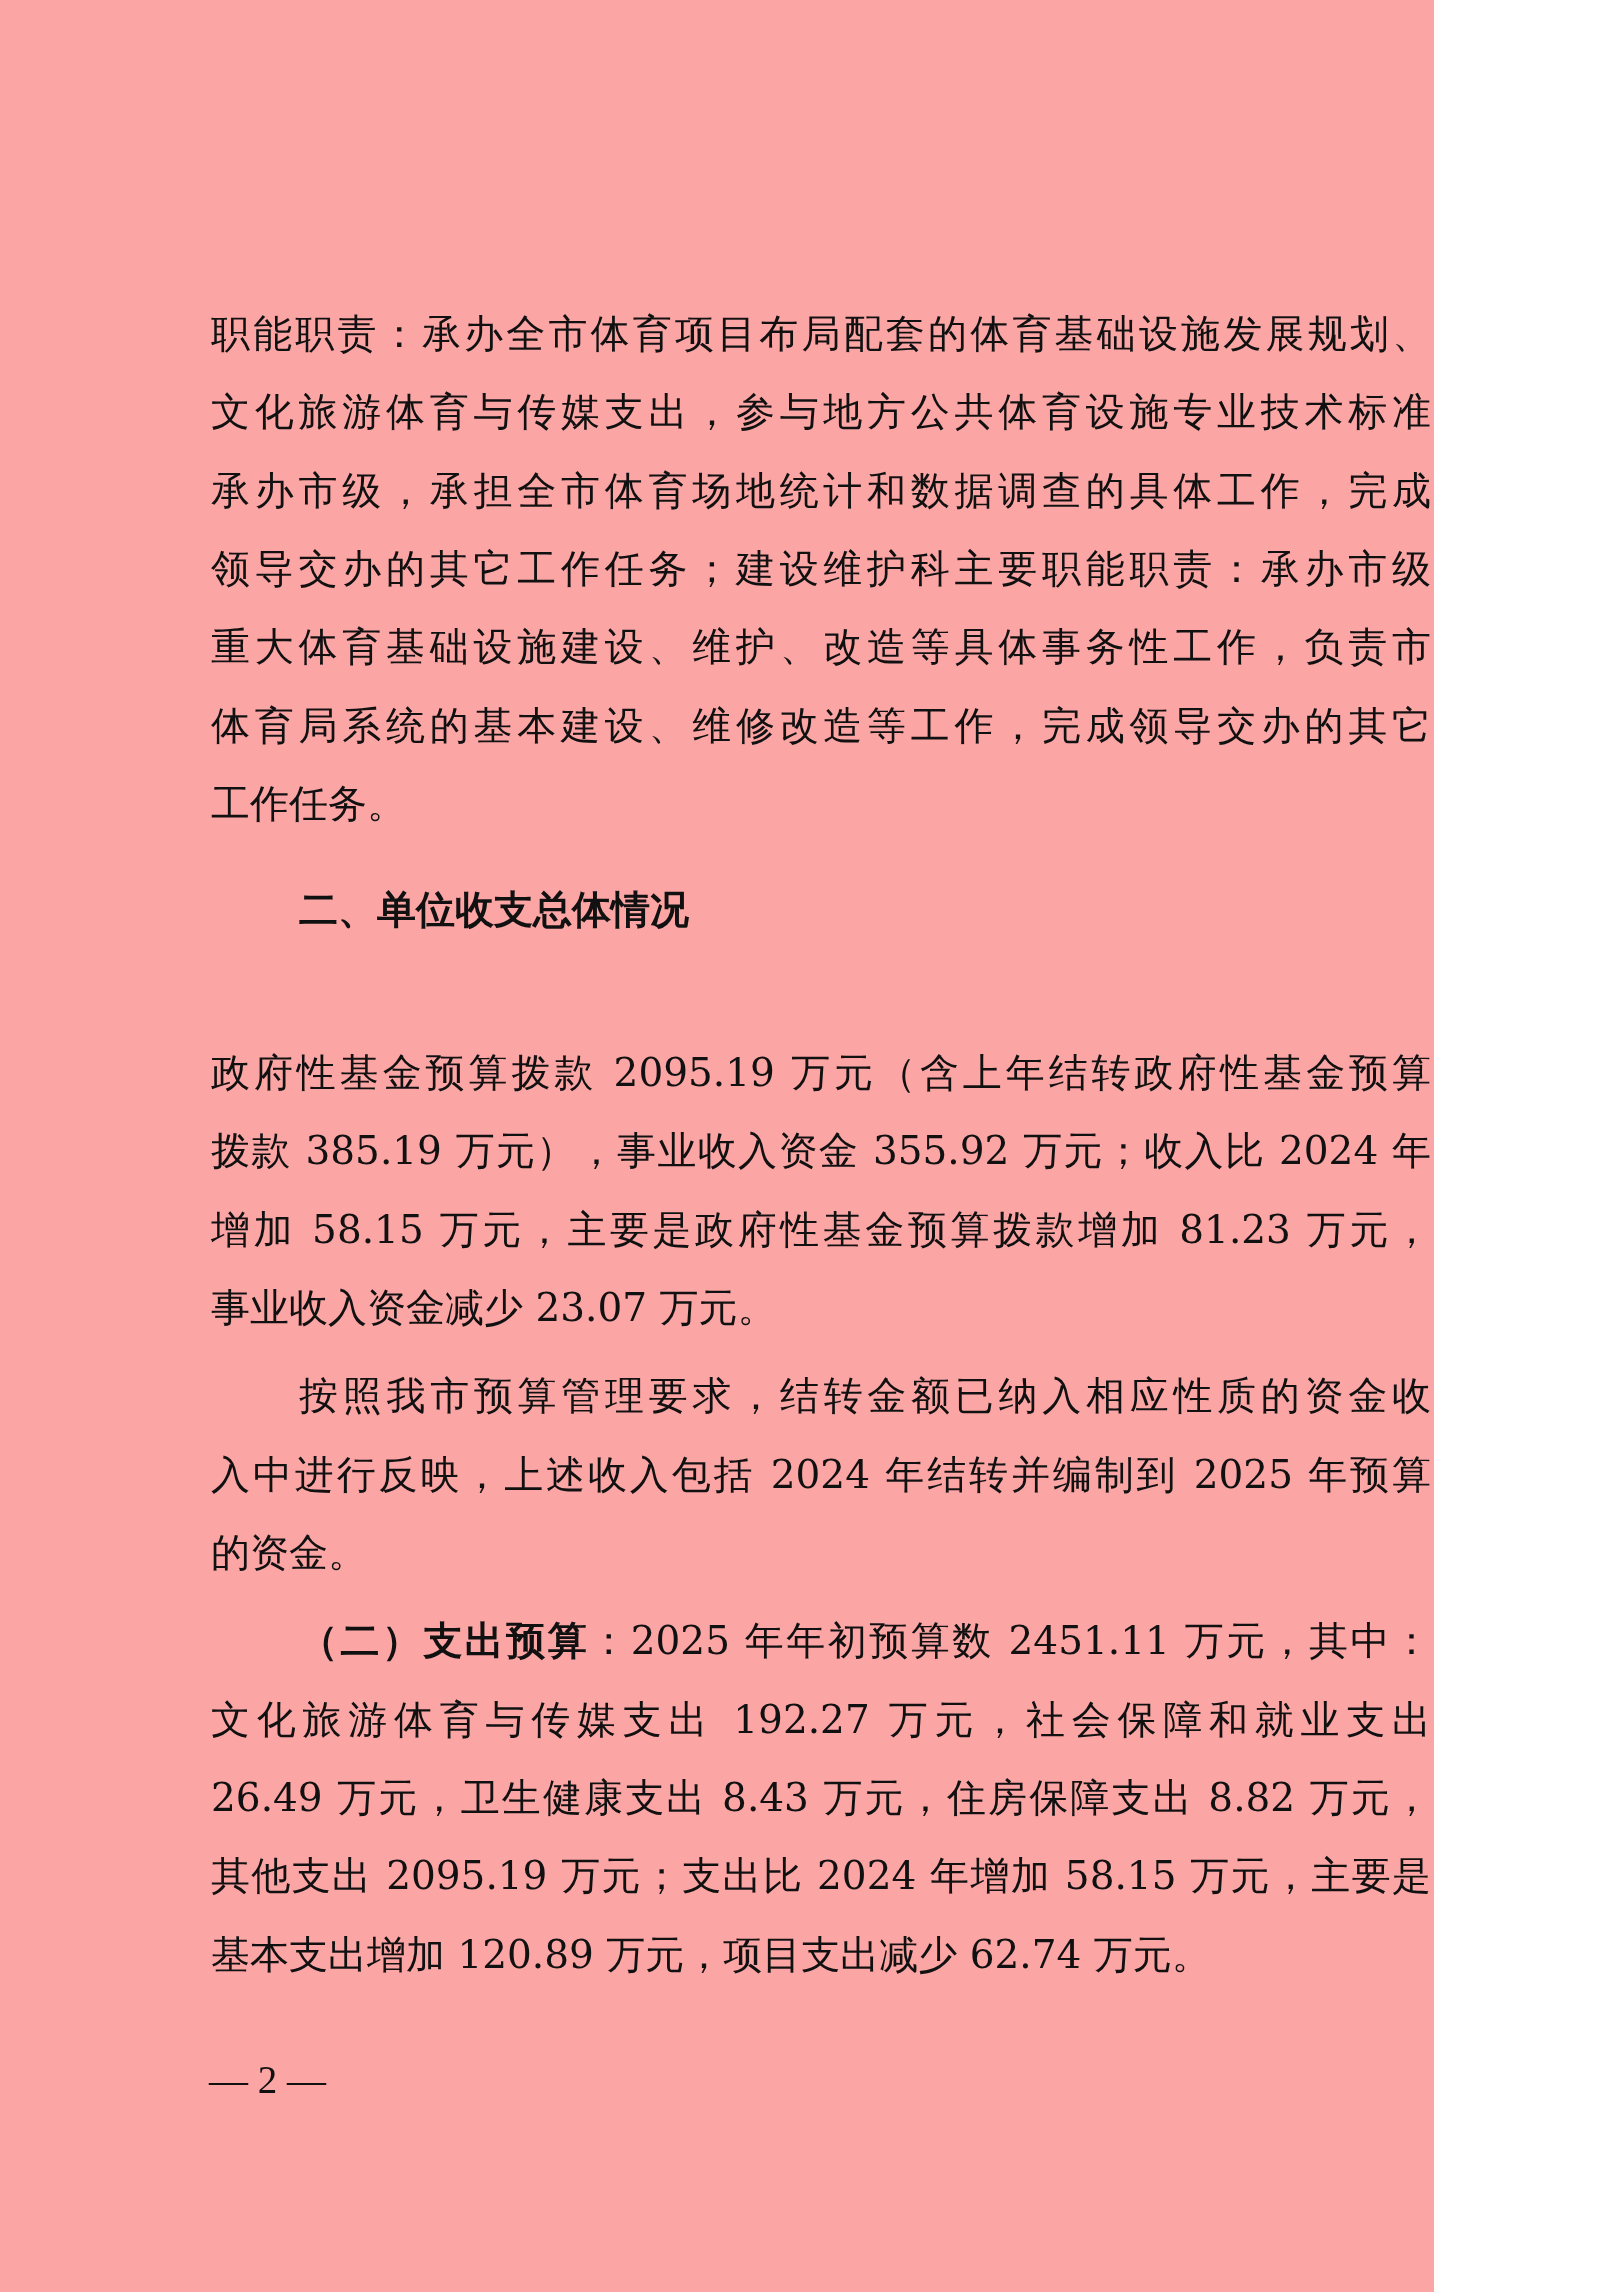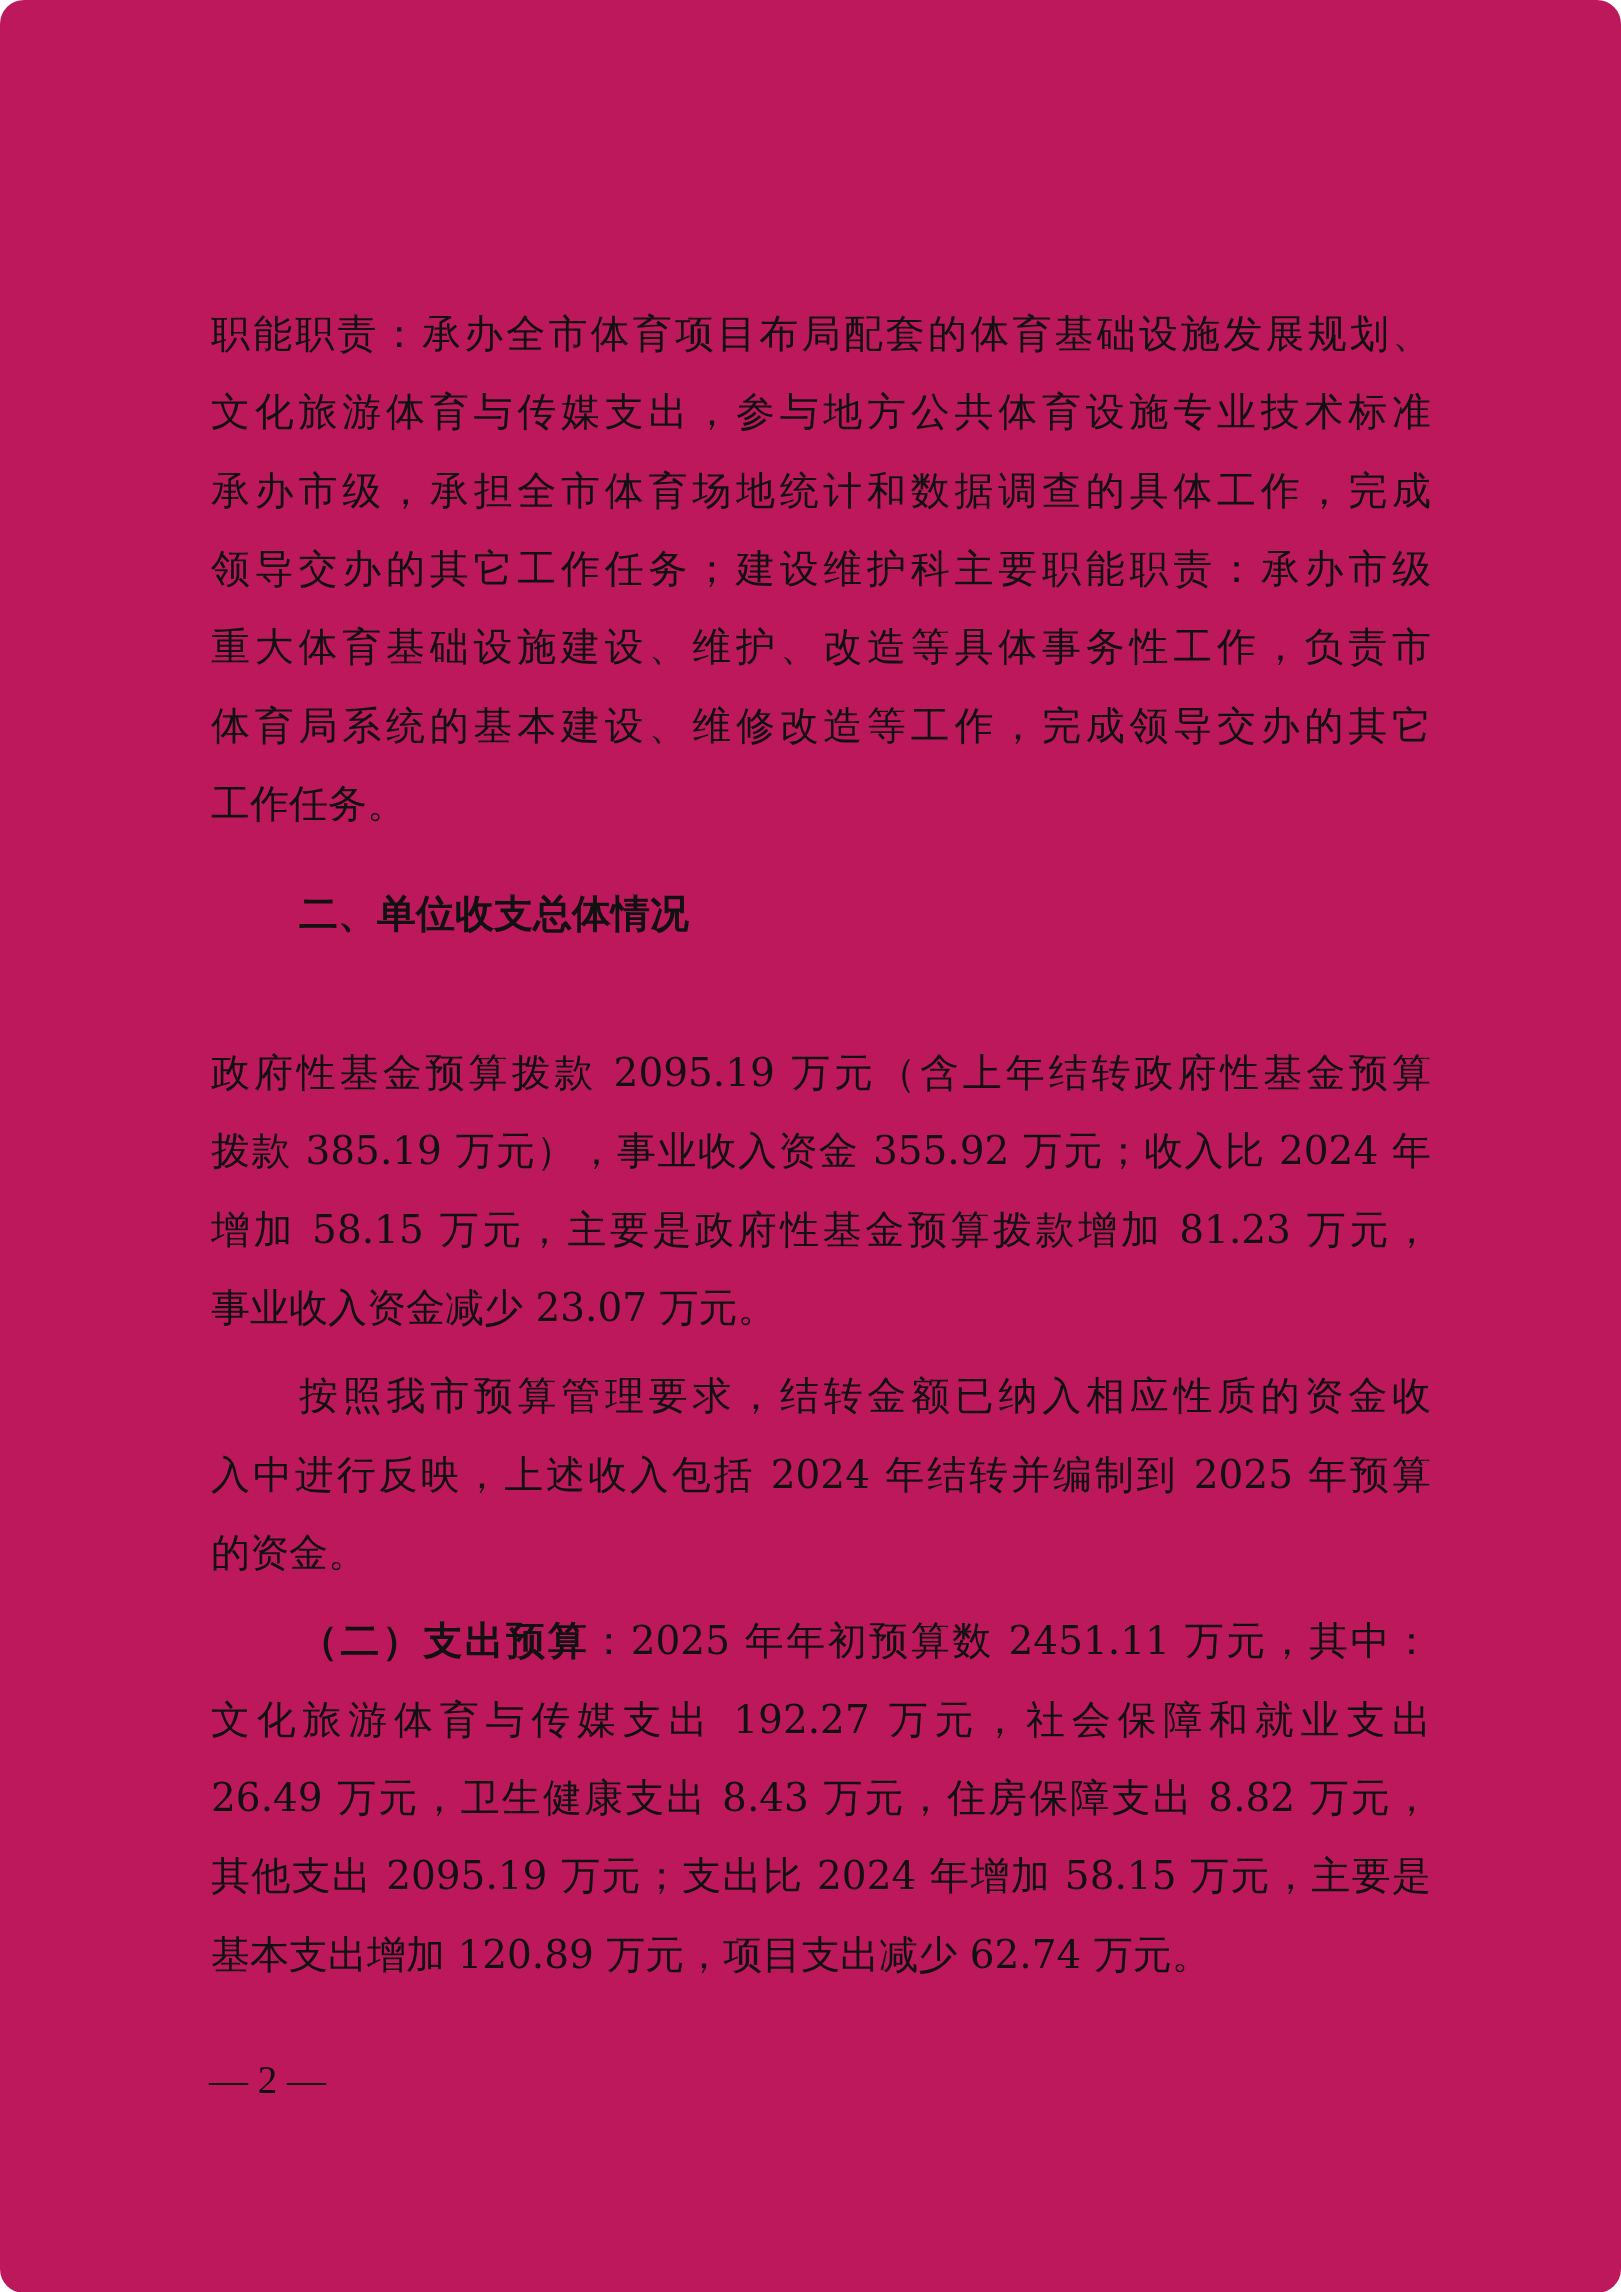--- a/index.html
+++ b/index.html
@@ -1,35 +1,35 @@
 <!DOCTYPE html>
 <html><head>
   <meta charset="utf-8">
   <style>
     html, body { margin: 0; padding: 0; background: #ffffff; }
     body { width: 1621px; height: 2293px; position: relative; overflow: hidden; }
-    .page { position: absolute; left: 0; top: 0; width: 1621px; height: 2293px; background: #be185d; border-radius: 24px; }
+    .page { position: absolute; left: 0; top: 0; width: 1434px; height: 2293px; background: #fca5a5; }
     .line {
       position: absolute;
       left: 211px;
       width: 1220px;
       font-family: "DejaVu Serif", "Liberation Serif", serif;
       font-size: 39px;
       line-height: 47px;
       color: #111111;
       white-space: nowrap;
       text-align: justify;
       text-align-last: justify;
     }
     .line.last { text-align-last: left; }
     .line.indent { left: 299px; width: 1132px; }
     .heading {
       position: absolute;
       left: 299px;
-      font-family: Liberation Serif, serif;
+      font-family: Liberation Mono, monospace;
       font-weight: bold;
       font-size: 39px;
       line-height: 47px;
       color: #111111;
       white-space: nowrap;
     }
     .subhead { font-family: "DejaVu Sans", "Liberation Sans", sans-serif; font-weight: bold; }
     .page-number {
       position: absolute;
       left: 209px;

